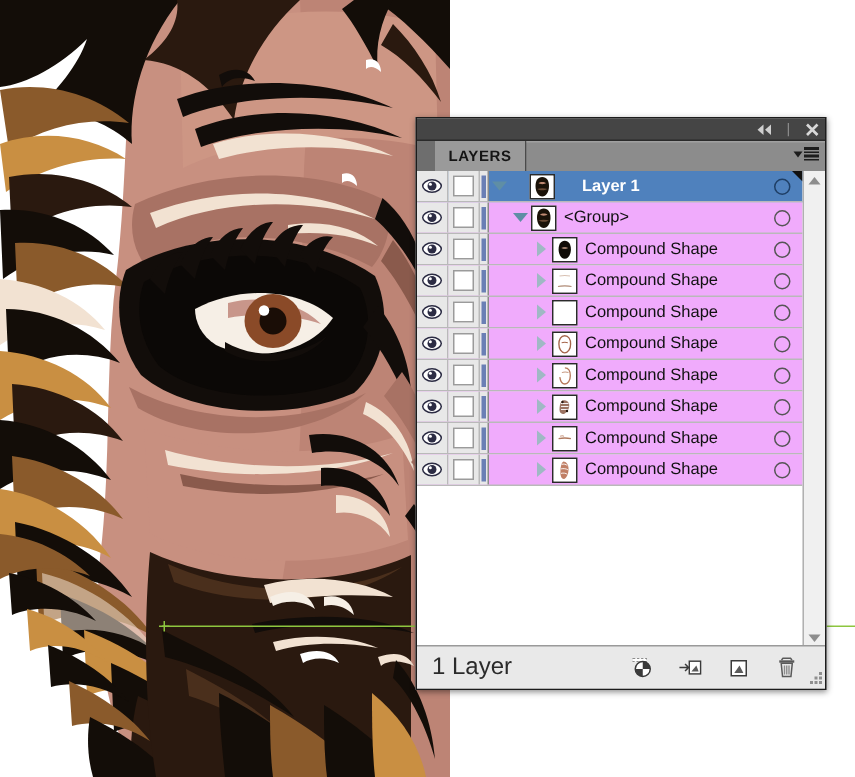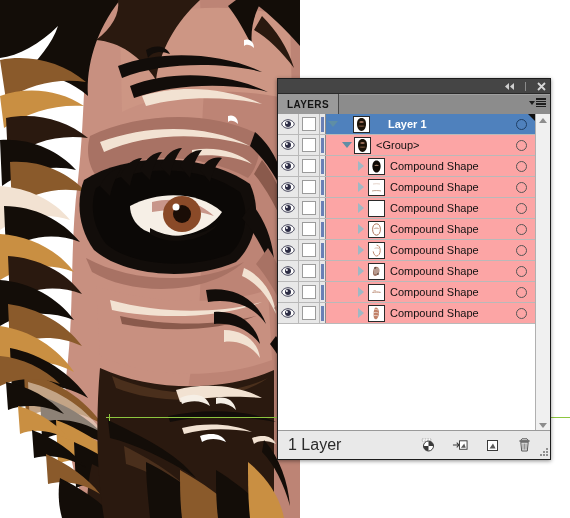--- a/index.html
+++ b/index.html
@@ -39,21 +39,21 @@
   }
   .tb-btn{width:12px;height:12px;display:flex;align-items:center;justify-content:center;cursor:pointer;}
   .tb-btn svg{display:block;}
 
   .tabbar{
     height:20px;background:#6e6e6e;display:flex;align-items:stretch;position:relative;
     border-bottom:1px solid #3f3f3f;
   }
   .tab{
     background:#9a9a9a;color:#141414;font-size:10px;font-weight:bold;letter-spacing:.4px;
-    display:flex;align-items:center;padding:0 9px;border-right:1px solid #4a4a4a;
+    display:flex;align-items:center;padding:0 9px;border-right:1px solid #4a4a4a;margin-left:12px;
   }
   .tabbar-rest{flex:1;background:#8c8c8c;border-top:1px solid #a0a0a0;}
   .panel-menu{
     position:absolute;right:4px;top:4px;display:flex;align-items:center;gap:1px;cursor:pointer;
   }
   .panel-menu .caret{
     width:0;height:0;border-left:3px solid transparent;border-right:3px solid transparent;
     border-top:4px solid #1d1d1d;
   }
   .panel-menu .lines{display:flex;flex-direction:column;gap:1px;}
@@ -62,21 +62,21 @@
   
   .list-area{
     position:absolute;left:0;top:35px;right:0;bottom:28px;
     background:#ffffff;display:flex;
   }
   .rows-wrap{flex:1;overflow:hidden;position:relative;}
   .rows{display:flex;flex-direction:column;}
 
   .layer-row{
     height:20px;display:flex;align-items:stretch;
-    border-bottom:1px solid #b9b9b9;background:#fca5a5;position:relative;
+    border-bottom:1px solid #b9b9b9;background:#f0abfc;position:relative;
   }
   .layer-row.selected{background:#4f81bd;}
 
   .col-eye{
     width:20px;display:flex;align-items:center;justify-content:center;
     border-right:1px solid #b9b9b9;background:#e8e8e8;cursor:pointer;
   }
   .col-lock{
     width:20px;display:flex;align-items:center;justify-content:center;
     border-right:1px solid #b9b9b9;background:#e8e8e8;cursor:pointer;

